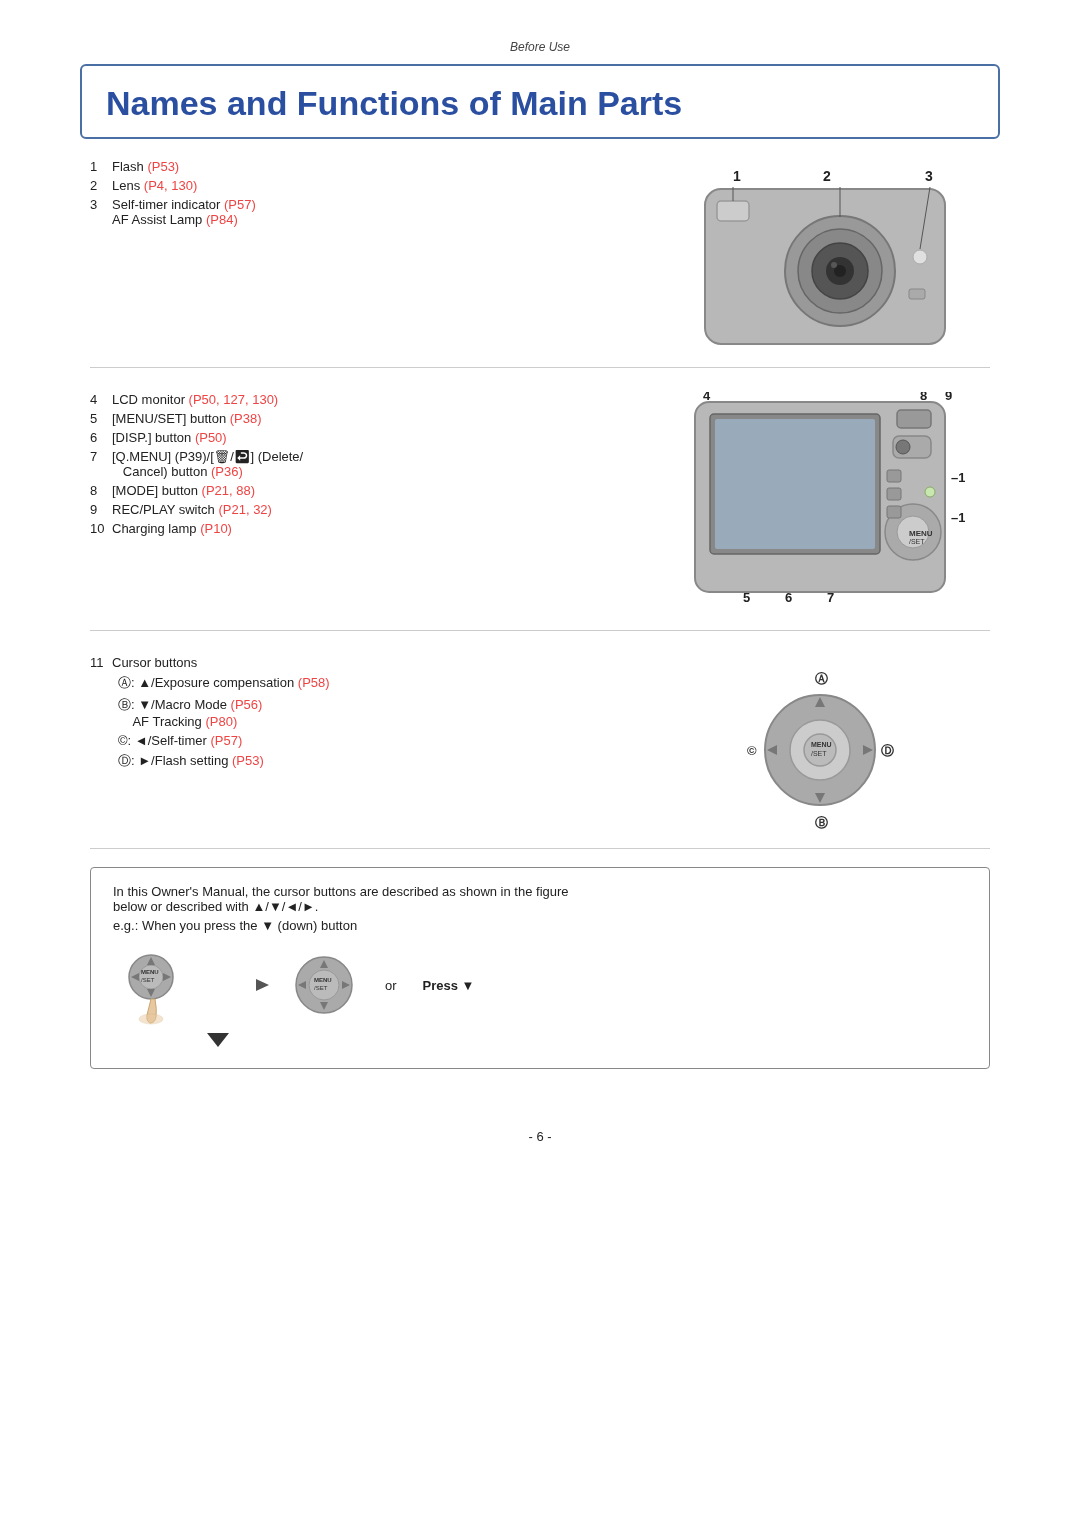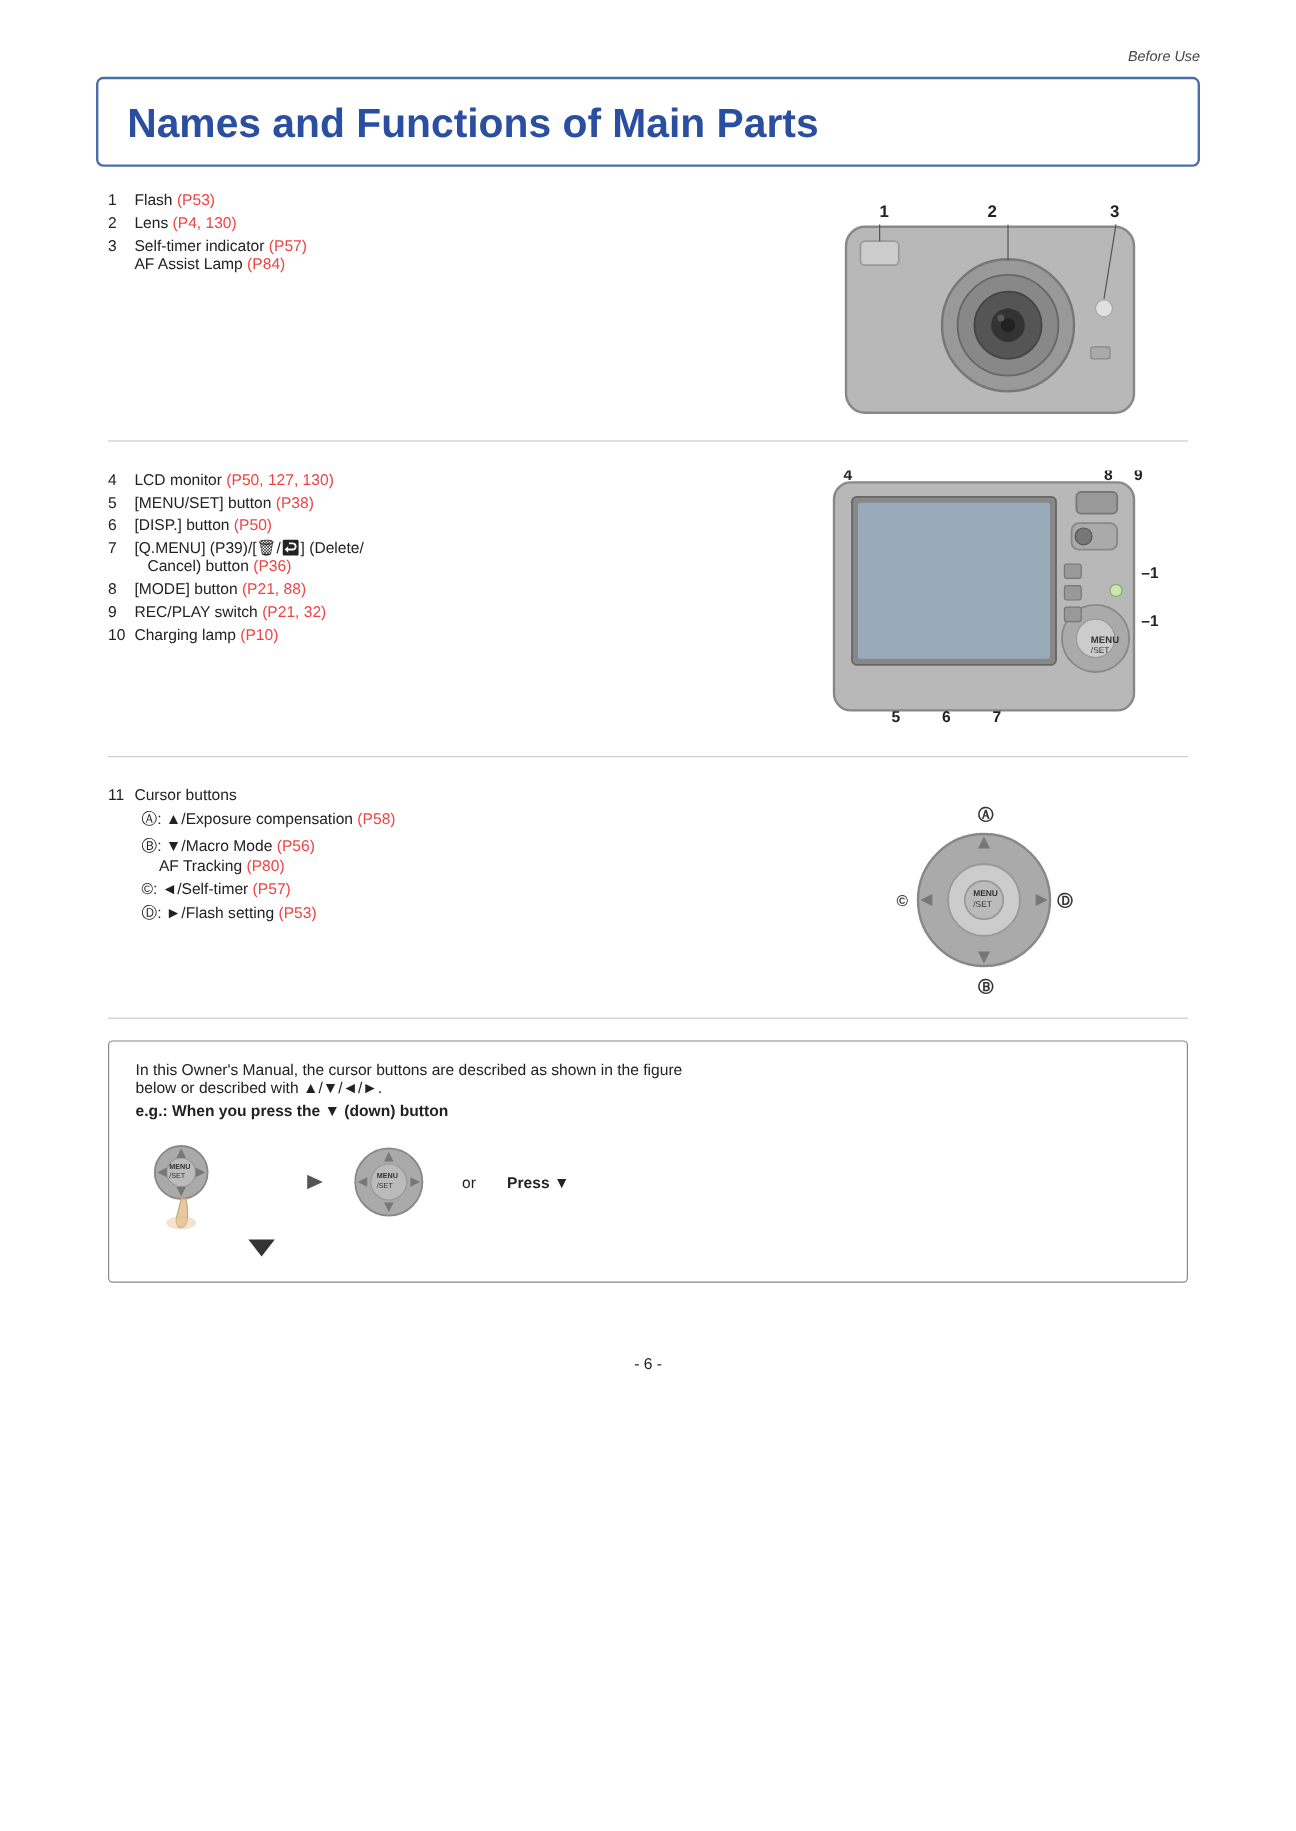--- a/index.html
+++ b/index.html
@@ -12,21 +12,21 @@
       min-height: 1526px;
       position: relative;
     }
     .page {
       width: 1080px;
       min-height: 1526px;
       padding: 40px 80px;
       position: relative;
     }
     .before-use {
-      text-align: right;
+      text-align: center;
       font-style: italic;
       font-size: 12px;
       color: #444;
       margin-bottom: 10px;
     }
     .section-box {
       border: 2px solid #4a6fa5;
       border-radius: 6px;
       padding: 18px 24px 14px 24px;
       margin-bottom: 20px;
@@ -284,21 +284,21 @@
             <text x="12" y="100" font-size="13" fill="#333" font-weight="bold">©</text>
             <text x="146" y="100" font-size="13" fill="#333" font-weight="bold">Ⓓ</text>
           </svg>
         </div>
       </div>
     </div>
 
     <div class="info-box">
       <div>In this Owner's Manual, the cursor buttons are described as shown in the figure</div>
       <div>below or described with ▲/▼/◄/►.</div>
-      <div style="margin-top:4px;font-weight:bold;">e.g.: When you press the ▼ (down) button</div>
+      <div style="margin-top:4px;">e.g.: When you press the ▼ (down) button</div>
       <div class="info-box-row">
 
         <svg width="90" height="80" viewBox="0 0 90 80">
 
           <circle cx="38" cy="32" r="22" fill="#aaa" stroke="#888" stroke-width="1.5"></circle>
           <circle cx="38" cy="32" r="12" fill="#bbb" stroke="#999" stroke-width="1"></circle>
           <text x="28" y="29" font-size="6" fill="#333" font-weight="bold">MENU</text>
           <text x="28" y="37" font-size="6" fill="#333">/SET</text>
 
           <polygon points="38,12 34,20 42,20" fill="#777"></polygon>

